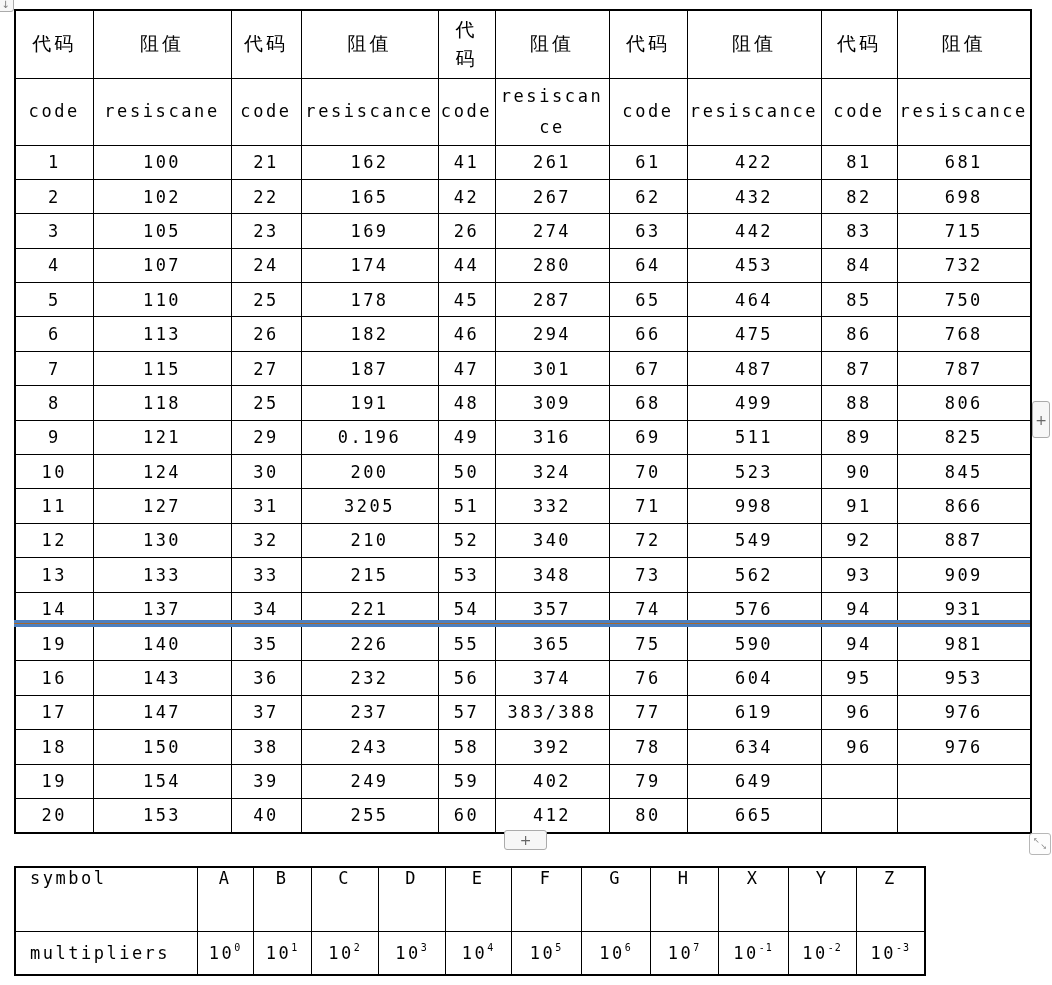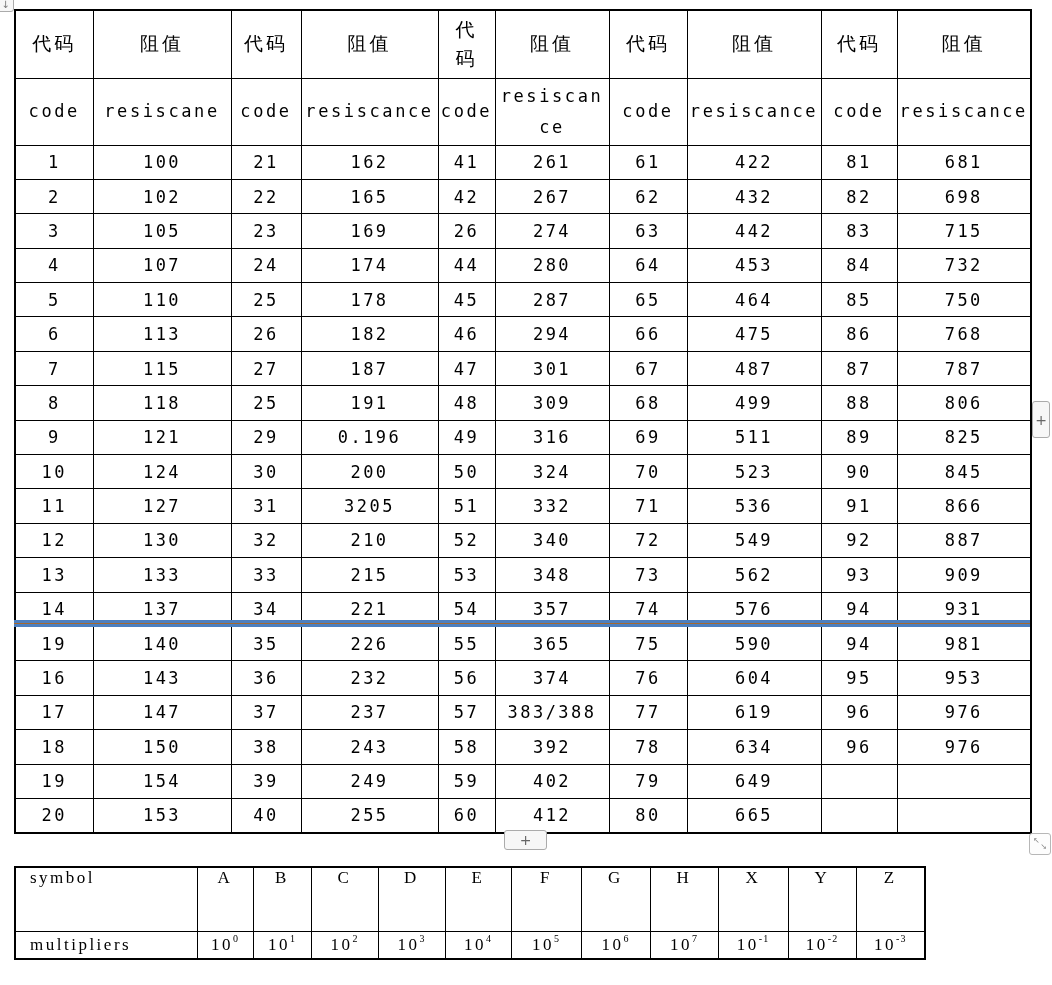--- a/index.html
+++ b/index.html
@@ -25,26 +25,26 @@
   tr.drow{height:34.4px;}
   tr.drow td{font-size:17px;letter-spacing:2.5px;}
 
   
   #revision-line{position:absolute;left:0;top:611px;width:1016px;height:7px;
     background:linear-gradient(to bottom,#4d7fbe 0 3px,#a5682e 3px 4px,#4d7fbe 4px 7px);}
 
   
   #sym-wrap{position:absolute;left:14px;top:866px;}
   #sym-table{border-collapse:collapse;table-layout:fixed;width:910px;
-             border:2px solid #000;font-family:Liberation Serif, serif;}
+             border:2px solid #000;}
   #sym-table td{border:1px solid #000;text-align:center;overflow:hidden;
                 font-size:17px;letter-spacing:2.5px;padding:0;}
   tr.sym-row{height:64px;}
   tr.sym-row td{vertical-align:top;padding-top:9px;}
-  tr.mul-row{height:28px;}
+  tr.mul-row{height:44px;}
   tr.mul-row td{vertical-align:middle;}
   #sym-table td.lbl{text-align:left;padding-left:14px;}
   #sym-table sup{font-size:10px;letter-spacing:1px;position:relative;top:-1px;}
 
   
   .chip{position:absolute;display:flex;align-items:center;justify-content:center;
         background:#f7f7f7;border:1px solid #ababab;border-radius:3px;color:#666;
         font-family:"DejaVu Sans","Liberation Sans",sans-serif;box-sizing:border-box;
         cursor:pointer;padding:0;}
   #corner-anchor{left:-3px;top:-3px;width:17px;height:15px;font-size:10px;
@@ -225,21 +225,21 @@
           <td class="c9"><span>845</span></td>
         </tr>
         <tr class="drow">
           <td class="c0"><span>11</span></td>
           <td class="c1"><span>127</span></td>
           <td class="c2"><span>31</span></td>
           <td class="c3"><span>3205</span></td>
           <td class="c4"><span>51</span></td>
           <td class="c5"><span>332</span></td>
           <td class="c6"><span>71</span></td>
-          <td class="c7"><span>536</span></td>
+          <td class="c7"><span>998</span></td>
           <td class="c8"><span>91</span></td>
           <td class="c9"><span>866</span></td>
         </tr>
         <tr class="drow">
           <td class="c0"><span>12</span></td>
           <td class="c1"><span>130</span></td>
           <td class="c2"><span>32</span></td>
           <td class="c3"><span>210</span></td>
           <td class="c4"><span>52</span></td>
           <td class="c5"><span>340</span></td>

